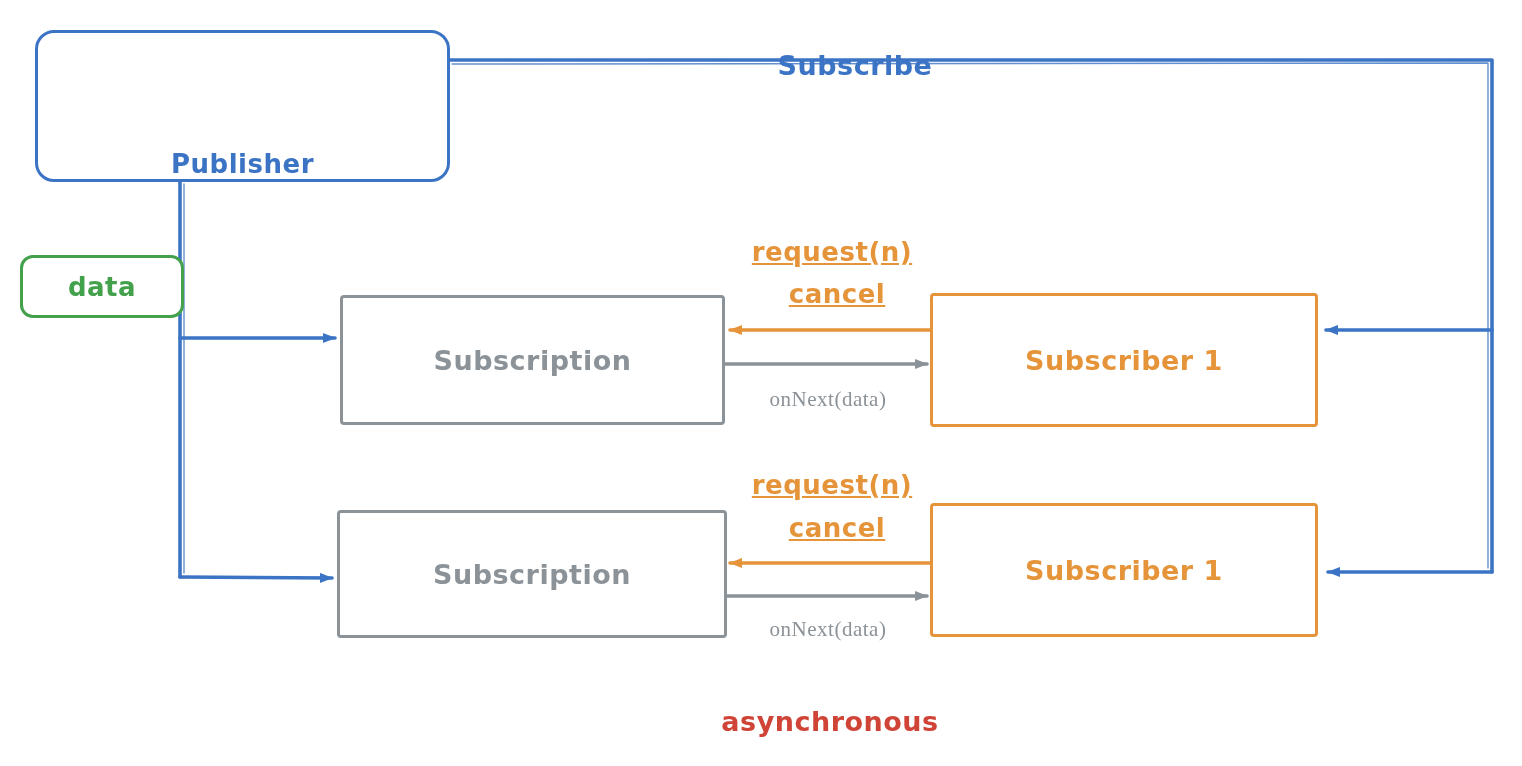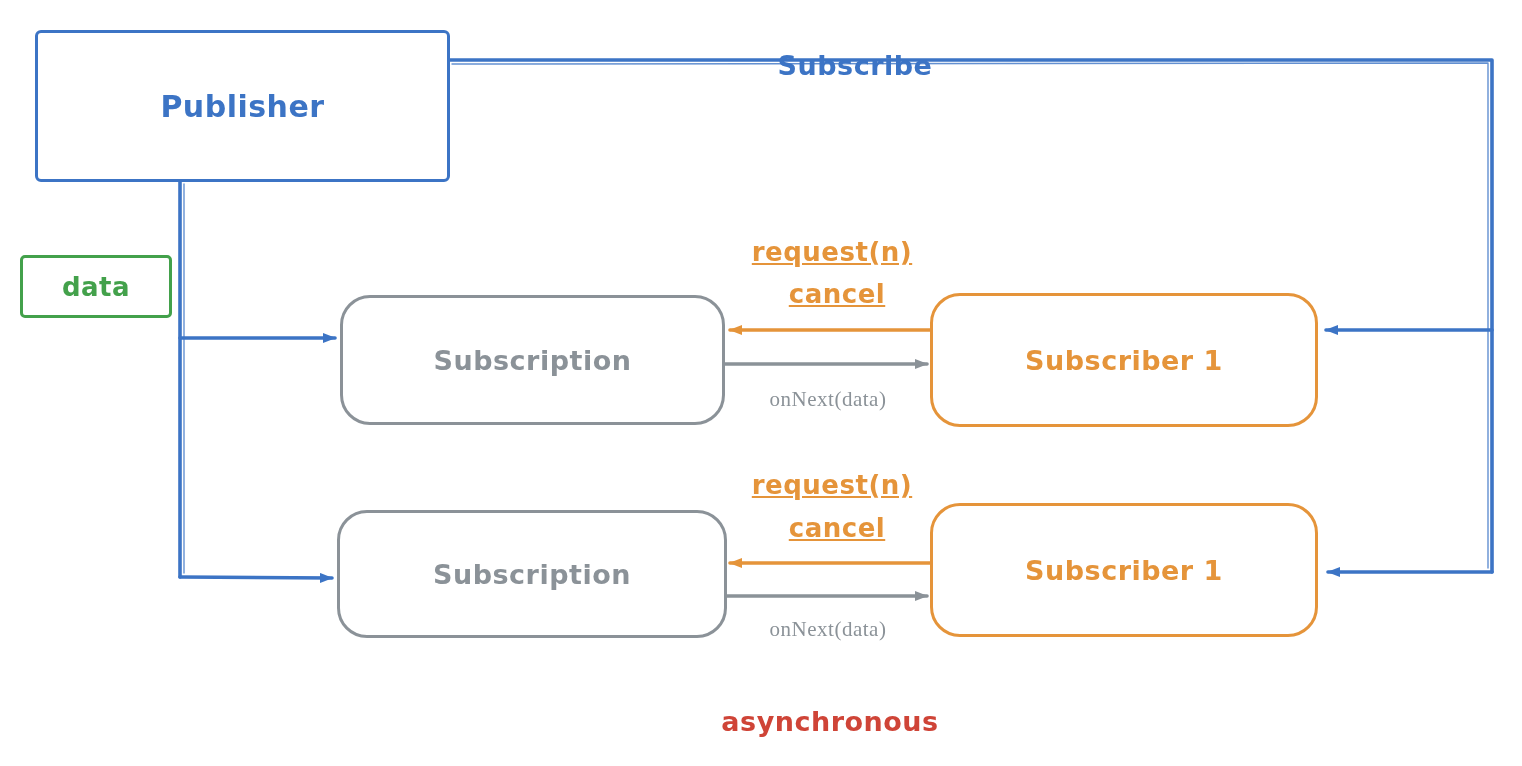--- a/index.html
+++ b/index.html
@@ -25,30 +25,30 @@
   .fill-orange { fill: var(--orange); }
   .fill-gray   { fill: var(--gray); }
 
   .node {
     position: absolute;
     display: flex; align-items: center; justify-content: center;
     background: #ffffff;
     font-weight: bold;
     letter-spacing: 0.5px;
   }
-  .node.rounded { border-radius: 30px; border: 3.2px solid; }
+  .node.rounded { border-radius: 4px; border: 3.2px solid; }
   .node.blue    { border-color: var(--blue);   color: var(--blue); }
   .node.gray    { border-color: var(--gray);   color: var(--gray); }
   .node.orange  { border-color: var(--orange); color: var(--orange); }
 
-  #publisher      { left: 35px;  top: 30px;  width: 415px; height: 152px; border-radius: 6px; font-size: 30px; }
+  #publisher      { left: 35px;  top: 30px;  width: 415px; height: 152px; border-radius: 19px; font-size: 26px; align-items: flex-end; }
   #data-box {
-    left: 20px; top: 255px; width: 152px; height: 63px;
+    left: 20px; top: 255px; width: 164px; height: 63px;
     border: 3.2px solid var(--green); color: var(--green);
-    border-radius: 5px; font-size: 26px;
+    border-radius: 13px; font-size: 26px;
   }
   #subscription-1 { left: 340px; top: 295px; width: 385px; height: 130px; font-size: 27px; }
   #subscriber-1   { left: 930px; top: 293px; width: 388px; height: 134px; font-size: 27px; }
   #subscription-2 { left: 337px; top: 510px; width: 390px; height: 128px; font-size: 27px; }
   #subscriber-2   { left: 930px; top: 503px; width: 388px; height: 134px; font-size: 27px; }
 
   .edge-label {
     position: absolute;
     text-align: center;
     font-weight: bold;

